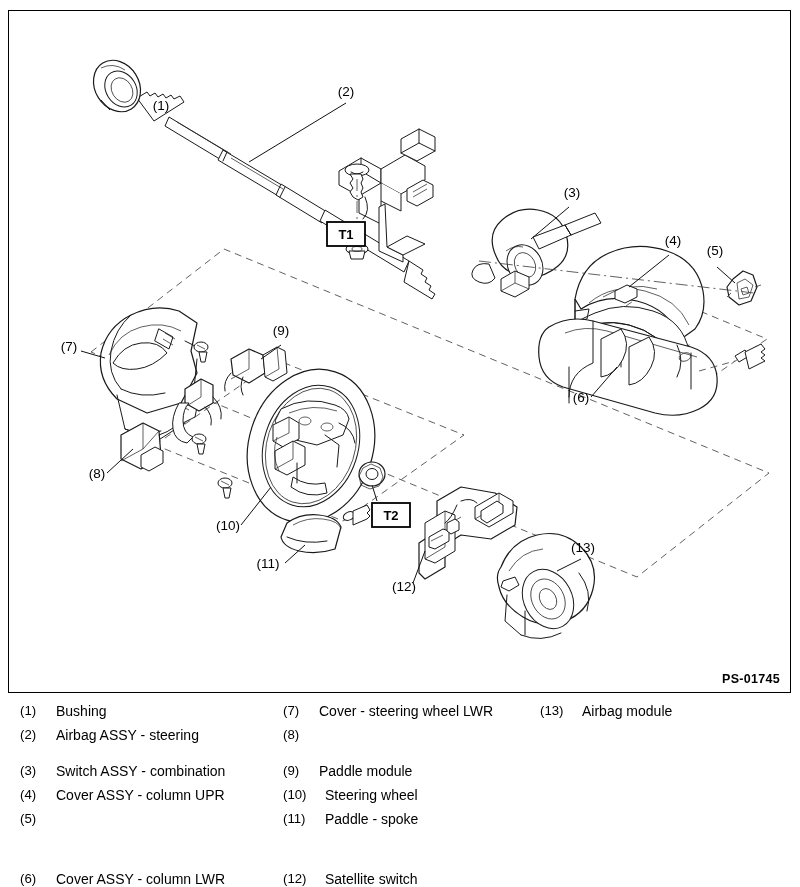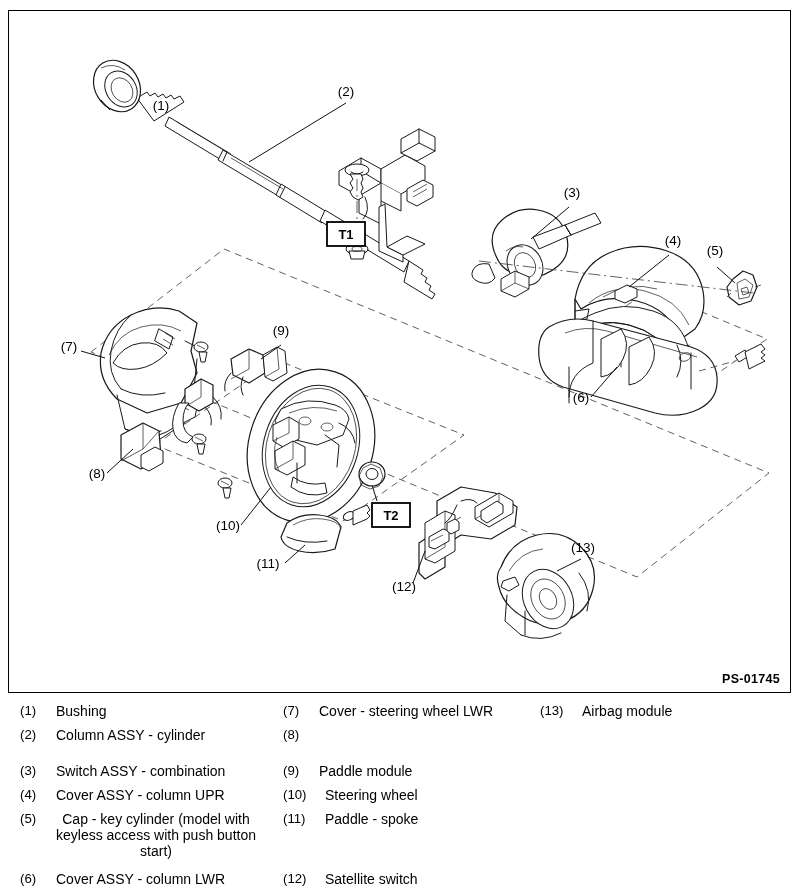--- a/index.html
+++ b/index.html
@@ -350,35 +350,32 @@
 
 <div id="legend">
 
   <div class="lcol c1">
     <div class="lrow" style="top:0px">
       <span class="lnum">(1)</span>
       <span class="ltxt">Bushing</span>
       </div>
     <div class="lrow" style="top:24px">
       <span class="lnum">(2)</span>
-      <span class="ltxt">Column ASSY - cylinder</span>
+      <span class="ltxt">Airbag ASSY - steering</span>
       </div>
     <div class="lrow" style="top:60px">
       <span class="lnum">(3)</span>
       <span class="ltxt">Switch ASSY - combination</span>
       </div>
     <div class="lrow" style="top:84px">
       <span class="lnum">(4)</span>
       <span class="ltxt">Cover ASSY - column UPR</span>
       </div>
     <div class="lrow" style="top:108px">
       <span class="lnum">(5)</span>
-      <span class="ltxt">Cap - key cylinder (model with
-keyless access with push button
-start)</span>
       </div>
     <div class="lrow" style="top:168px">
       <span class="lnum">(6)</span>
       <span class="ltxt">Cover ASSY - column LWR</span>
       </div>
   </div>
 
   <div class="lcol c2">
     <div class="lrow" style="top:0px">
       <span class="lnum">(7)</span>

